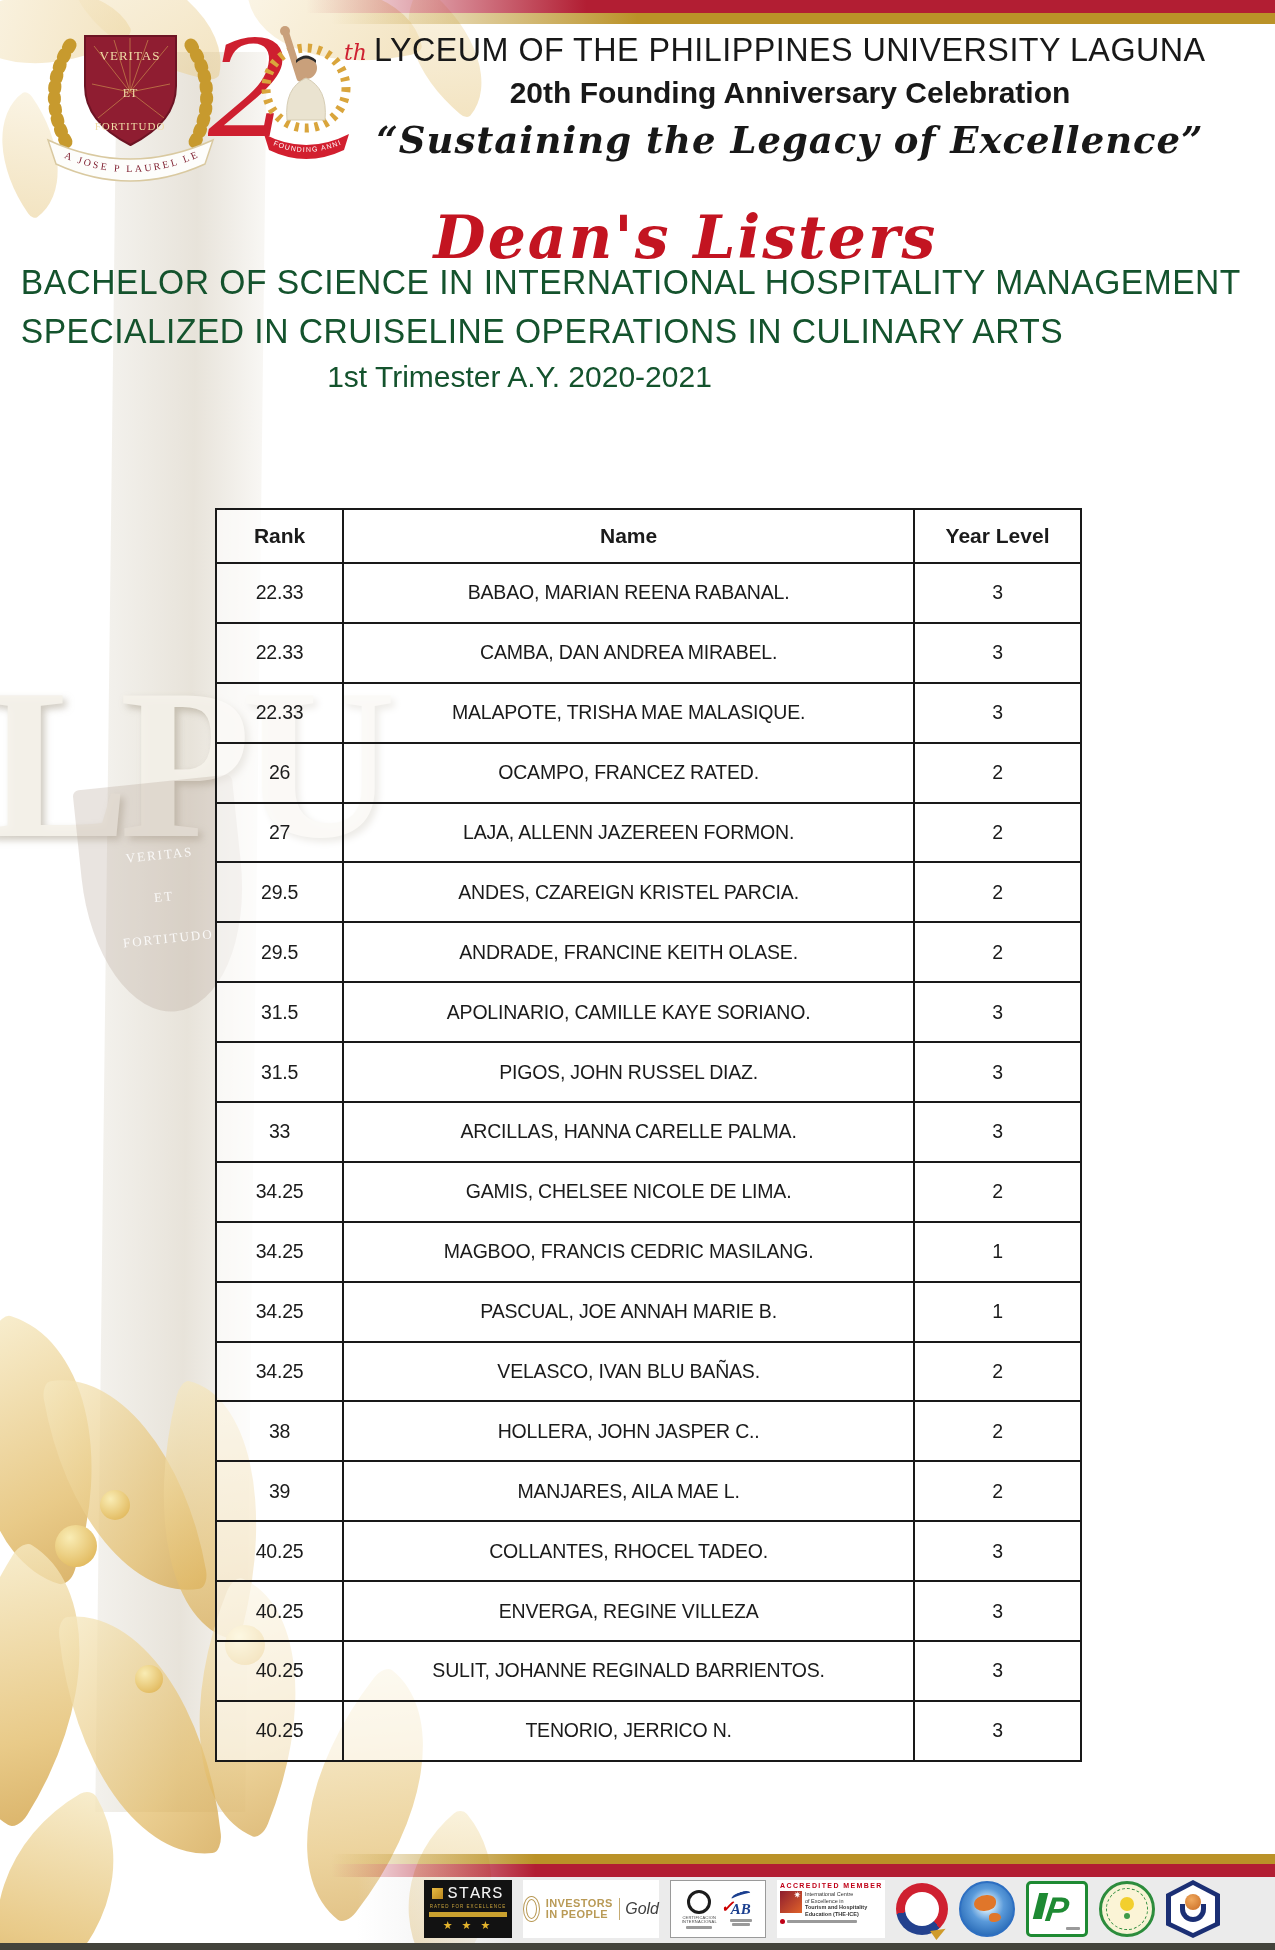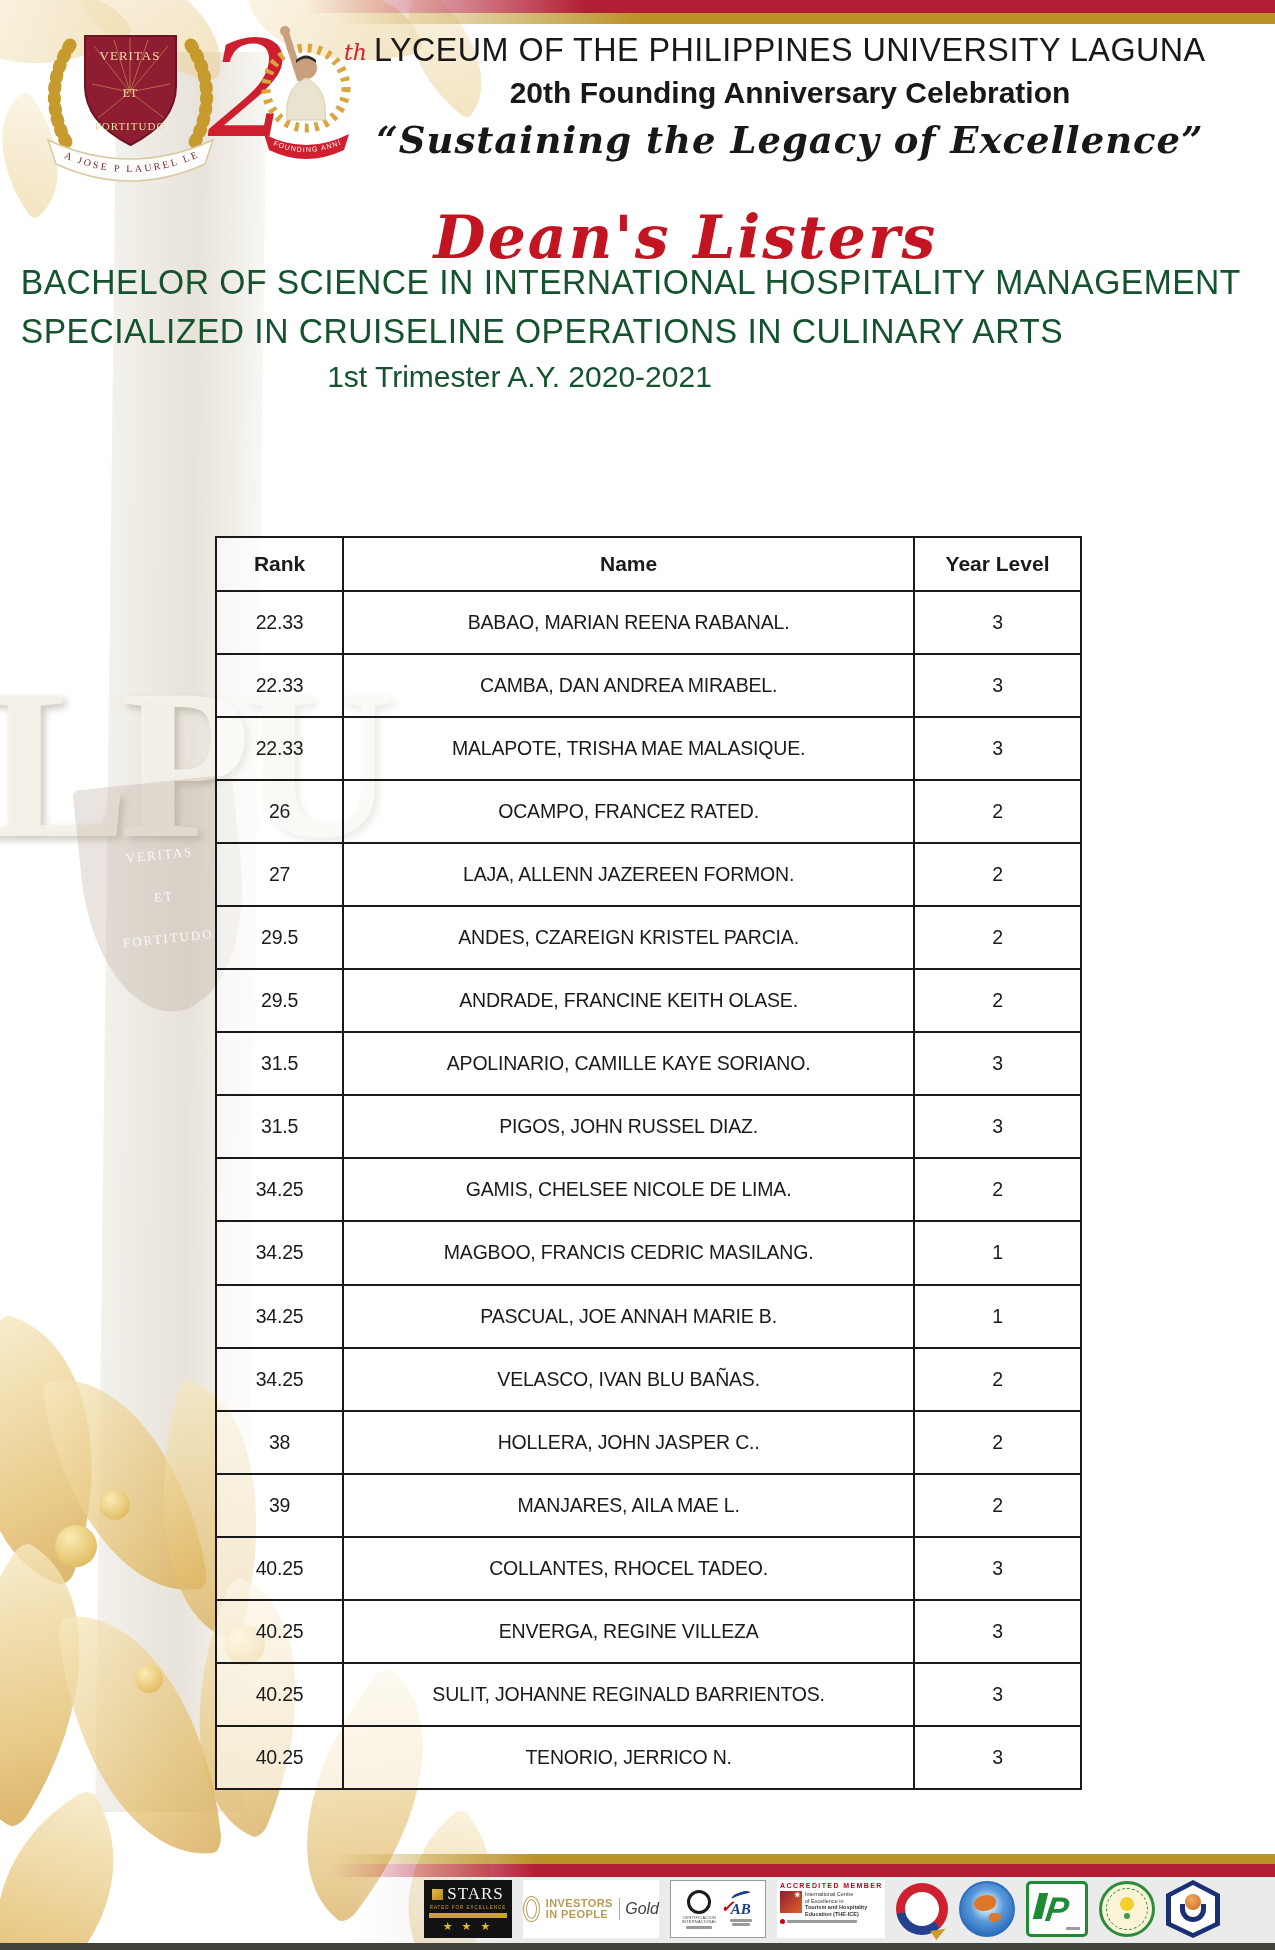--- a/index.html
+++ b/index.html
@@ -42,36 +42,36 @@
   
   .deans { position:absolute; top:202px; left:0; width:1275px; text-align:center;
     font-family:"DejaVu Serif", serif; font-style:italic; font-weight:bold;
     font-size:60px; color:#c31421; letter-spacing:2px;margin-left:48px; }
   .program { position:absolute; top:262px; left:0; width:1039px; text-align:center; color:#14532d; }
   .pg1, .pg2 { font-size:35px; letter-spacing:.5px; display:block; transform:scaleX(.96); white-space:nowrap; }
   .pg2 { margin-top:9px; }
   .term { font-size:30px; margin-top:9px; display:block; }
 
   
-  .list-table { position:absolute; left:215px; top:536px; width:867px; height:1254px;
+  .list-table { position:absolute; left:215px; top:508px; width:867px; height:1254px;
     border-collapse:collapse; table-layout:fixed; }
   .list-table th, .list-table td { border:2px solid #191919; text-align:center; vertical-align:middle;
     background:rgba(255,255,255,.62); color:#1b1b1b; overflow:hidden; }
   .list-table th { font-size:21px; font-weight:bold; height:54px; }
   .list-table td { font-size:19.5px; font-weight:normal; letter-spacing:-.2px; }
 
   
   .logos { position:absolute; left:424px; top:1879px; height:60px; display:flex; align-items:center; gap:11px; }
   .badge { position:relative; flex:none; }
   .microbar { height:3px; background:#9a9a9a; border-radius:1px; margin:1px auto 0; }
 
   .b-stars { width:88px; height:58px; background:#121212; padding:4px 5px 2px; display:flex; flex-direction:column; align-items:center; }
   .b-stars .row1 { display:flex; align-items:center; gap:4px; }
   .b-stars .sq { width:11px; height:11px; background:linear-gradient(135deg,#e8bb43,#b9861e); }
-  .b-stars .t { color:#f2f2f2; font-family:Liberation Serif, serif; font-size:17px; letter-spacing:1px; }
+  .b-stars .t { color:#f2f2f2; font-family:Liberation Mono, monospace; font-size:17px; letter-spacing:1px; }
   .b-stars .sub { color:#caa43c; font-size:4.5px; letter-spacing:1px; margin-top:1px; }
   .b-stars .band { width:100%; height:5px; background:#caa12f; margin:3px 0 2px; }
   .b-stars .stars { color:#e3b32c; font-size:11px; letter-spacing:3px; }
 
   .b-iip { width:136px; height:58px; background:#fff; display:flex; align-items:center; justify-content:center; gap:6px; }
   .b-iip .ring { width:26px; height:26px; border:4px double #b99a56; border-radius:50%; }
   .b-iip .txt { color:#b99a56; font-weight:bold; font-size:11px; line-height:11px; letter-spacing:.4px; }
   .b-iip .div { width:1px; height:22px; background:#c5ab73; }
   .b-iip .gold { color:#404040; font-size:16px; font-style:italic; }
 
@@ -293,20 +293,25 @@
       <td>APOLINARIO, CAMILLE KAYE SORIANO.</td>
       <td>3</td>
     </tr>
 
     <tr>
       <td>31.5</td>
       <td>PIGOS, JOHN RUSSEL DIAZ.</td>
       <td>3</td>
     </tr>
 
+    <tr>
+      <td>33</td>
+      <td>ARCILLAS, HANNA CARELLE PALMA.</td>
+      <td>3</td>
+    </tr>
 
     <tr>
       <td>34.25</td>
       <td>GAMIS, CHELSEE NICOLE DE LIMA.</td>
       <td>2</td>
     </tr>
 
     <tr>
       <td>34.25</td>
       <td>MAGBOO, FRANCIS CEDRIC MASILANG.</td>

